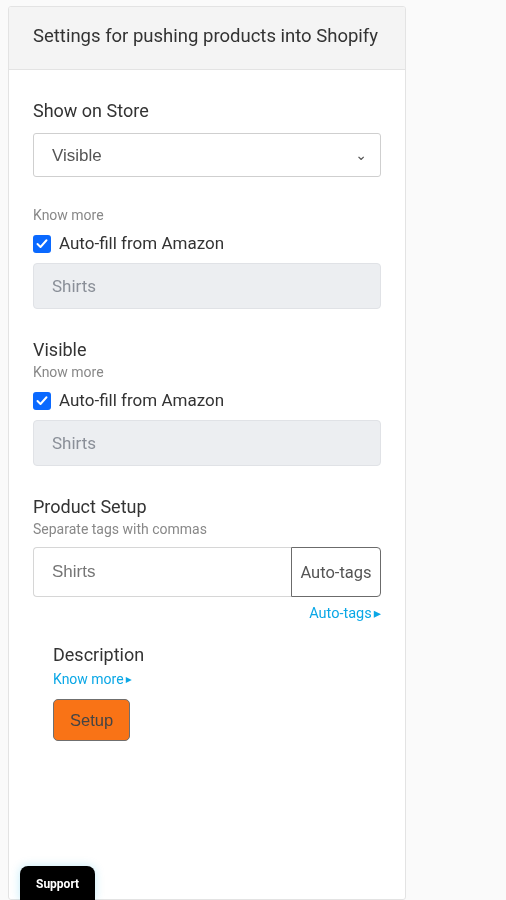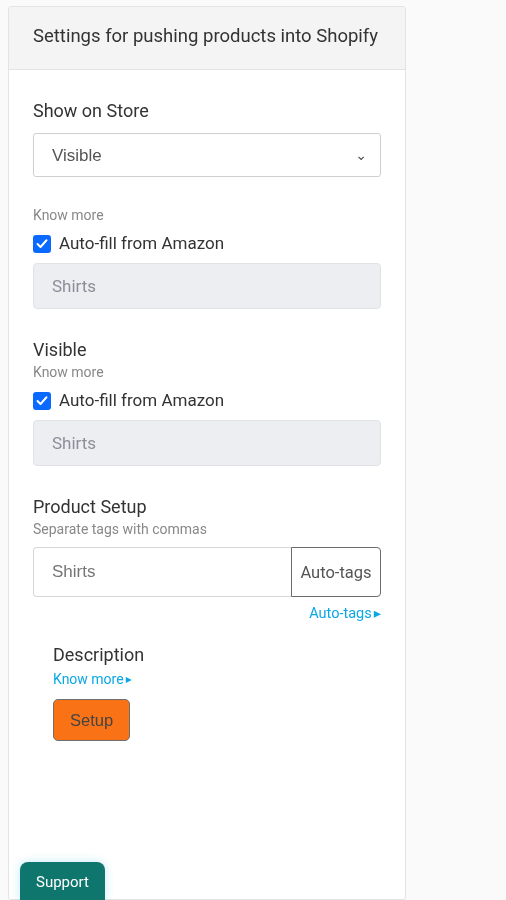--- a/index.html
+++ b/index.html
@@ -28,21 +28,21 @@
   .disabled-input { width: 100%; height: 46px; background: #eceef1; border: 1px solid #e0e2e6; border-radius: 4px; font-size: 17px; color: #8a8f98; padding: 0 18px; display: flex; align-items: center; }
 
   .tags-row { display: flex; gap: 0; margin-top: 10px; }
   .tags-input { flex: 1; height: 50px; border: 1px solid #d6d6d6; border-right: none; border-top-left-radius: 4px; border-bottom-left-radius: 4px; font-size: 17px; color: #888; padding: 0 18px; outline: none; background: #fff; }
   .autotags-btn { width: 120px; height: 50px; border: 1.5px solid #6b6b6b; border-top-right-radius: 4px; border-bottom-right-radius: 4px; background: #fff; font-size: 16.5px; color: #555; cursor: pointer; display: flex; align-items: center; justify-content: center; }
   .autotags-link-row { display: flex; justify-content: flex-end; margin-top: 8px; }
   .autotags-link { font-size: 14.5px; color: #0aa7e6; text-decoration: none; display: inline-flex; align-items: center; gap: 2px; cursor: pointer; }
 
   .setup-btn { height: 42px; padding: 0 16px; border: 1.5px solid #6f6f6f; border-radius: 5px; background: #f97316; font-size: 16.5px; color: #444; cursor: pointer; }
 
-  .support-tab { position: absolute; left: 20px; bottom: 0; background: #0f766e; color: #fff; font-weight: 400; font-size: 15px; padding: 11px 16px 9px 16px; border-top-left-radius: 8px; border-top-right-radius: 8px; cursor: pointer; box-shadow: 0 0 10px rgba(16,178,233,.25); }
+  .support-tab { position: absolute; left: 20px; bottom: 0; background: #000000; color: #fff; font-weight: 700; font-size: 12px; padding: 11px 16px 9px 16px; border-top-left-radius: 8px; border-top-right-radius: 8px; cursor: pointer; box-shadow: 0 0 10px rgba(16,178,233,.25); }
 </style>
 </head>
 <body>
 
 <div class="page">
   <div class="card">
 
     <div class="card-header">
       <div class="card-header-text">Settings for pushing products into Shopify</div>
     </div>

